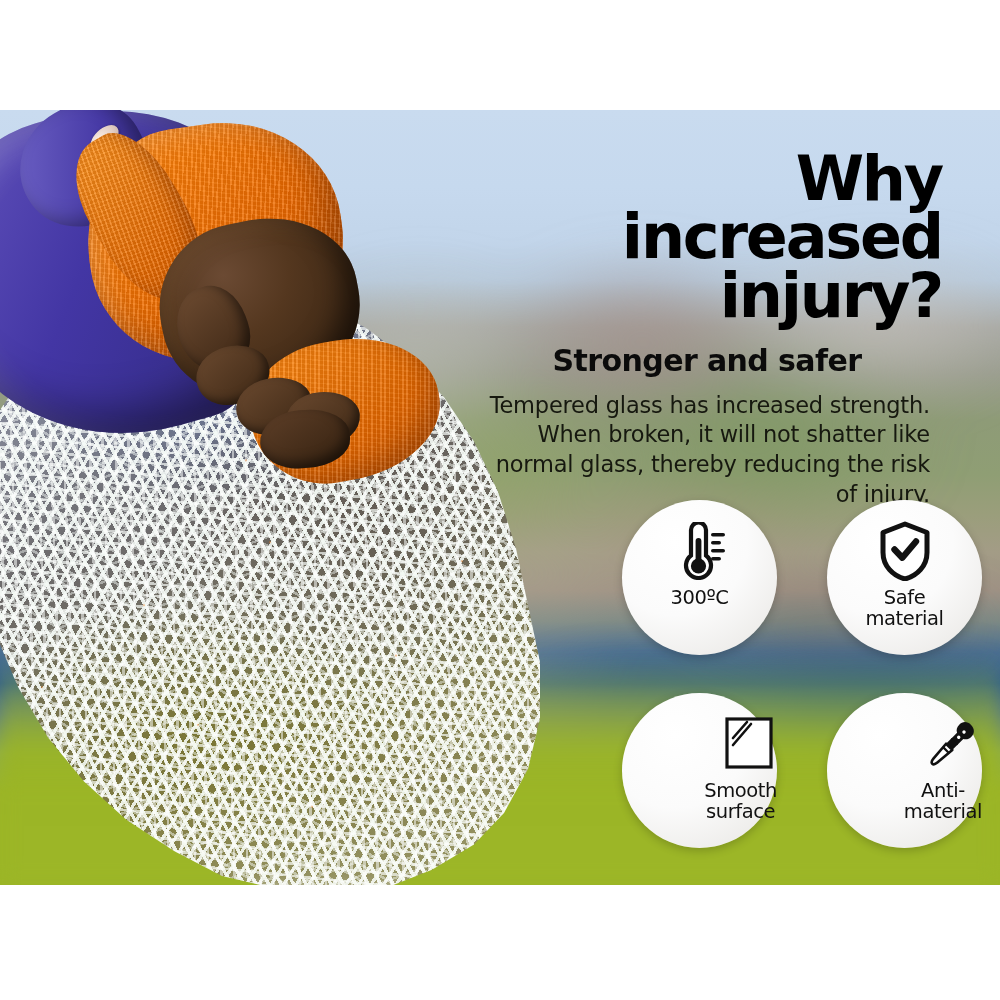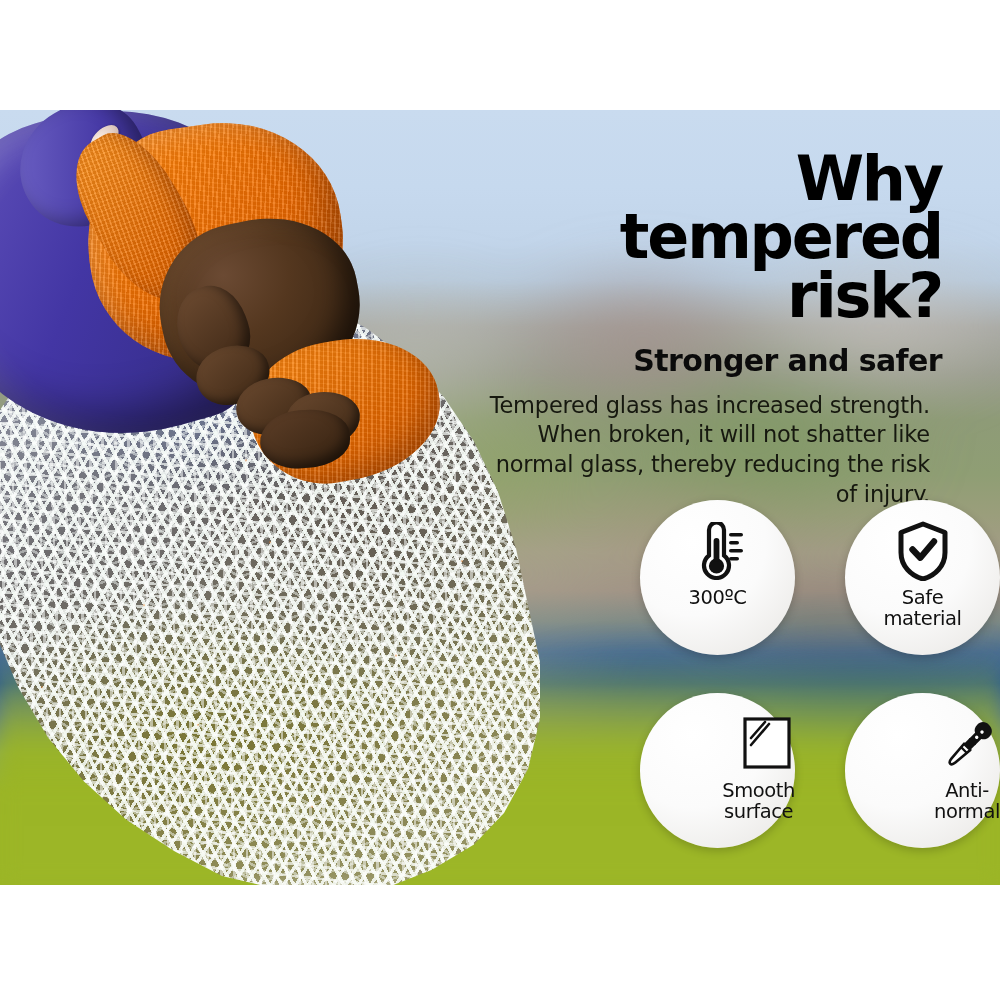--- a/index.html
+++ b/index.html
@@ -141,26 +141,26 @@
   .glass-edge{position:absolute;inset:0;box-shadow:inset 0 0 16px 5px rgba(250,253,250,.8);}
   .glass-sheen{position:absolute;inset:0;
     background:linear-gradient(152deg, rgba(255,255,255,.3) 0%, rgba(255,255,255,0) 35%,
       rgba(255,255,255,0) 66%, rgba(255,255,255,.22) 100%);}
 
   
   .copy{position:absolute;right:58px;top:150px;width:470px;text-align:right;}
   .headline{font-family:"DejaVu Sans","Liberation Sans",sans-serif;font-weight:700;
     font-size:62px;line-height:.94;letter-spacing:-2.2px;color:#000;margin:0;}
   .subhead{font-family:"DejaVu Sans","Liberation Sans",sans-serif;font-weight:700;
-    font-size:30px;line-height:1.1;letter-spacing:-.6px;color:#0b0b0b;margin:19px 0 0;}
+    font-size:30px;line-height:1.1;letter-spacing:-.6px;color:#0b0b0b;margin:19px 0 0;text-align:center;}
   .body{font-family:"DejaVu Sans","Liberation Sans",sans-serif;font-weight:400;
     font-size:22.5px;line-height:1.32;letter-spacing:-.2px;color:#16180f;margin:14px 12px 0;}
 
   
-  .badges{position:absolute;left:640px;top:500px;width:360px;height:360px;
+  .badges{position:absolute;left:622px;top:500px;width:360px;height:360px;
     display:grid;grid-template-columns:174px 174px;grid-template-rows:174px 174px;
     column-gap:12px;row-gap:0px;}
   .badge{width:155px;height:155px;border-radius:50%;
     background:radial-gradient(circle at 34% 27%, #ffffff 0%, #fbfbfb 48%, #efeeec 78%, #e3e1df 100%);
     box-shadow:0 3px 10px rgba(0,0,0,.2);
     display:flex;flex-direction:column;align-items:center;justify-content:flex-start;
     padding-top:20px;box-sizing:border-box;}
   .badge-icon{height:62px;display:flex;align-items:center;justify-content:center;}
   .badge-label{font-family:"DejaVu Sans","Liberation Sans",sans-serif;font-weight:400;
     font-size:19.5px;line-height:1.07;color:#111;text-align:center;margin-top:6px;
@@ -207,22 +207,22 @@
       <div class="glove-knit"></div>
     </div>
     <div class="knuckle k1"></div>
     <div class="knuckle k2"></div>
     <div class="knuckle k3"></div>
     <div class="finger-low"></div>
   </div>
 
   <div class="copy">
     <h1 class="headline">
-      <span>Why tempered</span><br>
-      <span>risk?</span>
+      <span>Why increased</span><br>
+      <span>injury?</span>
     </h1>
     <p class="subhead">Stronger and safer</p>
     <p class="body">Tempered glass has increased strength. When broken, it will not shatter like normal glass, thereby reducing the risk of injury.</p>
   </div>
 
   <div class="badges">
 
     <div class="badge b1">
       <div class="badge-icon">
         <svg width="54" height="58" viewBox="0 0 54 58" fill="none">
@@ -268,17 +268,17 @@
             <path d="M30 2c5.2 0 8.6 3.4 8.6 8.2 0 3.6-1.6 6-4.2 7.2v9.2h-8.8v-9.2c-2.6-1.2-4.2-3.6-4.2-7.2C21.4 5.4 24.8 2 30 2z" fill="#111"></path>
             <rect x="25.6" y="25" width="8.8" height="8" fill="#111"></rect>
             <circle cx="30" cy="12" r="1.7" fill="#fff"></circle>
             <circle cx="30" cy="19.5" r="1.7" fill="#fff"></circle>
             <path d="M25.6 33h8.8l-1.6 19.5c-.3 3-1.4 4.4-2.8 4.4s-2.5-1.4-2.8-4.4L25.6 33z" stroke="#111" stroke-width="2.6" fill="#fff" stroke-linejoin="round"></path>
             <path d="M26.6 37.5h6.8" stroke="#111" stroke-width="2.2" stroke-linecap="round"></path>
           </g>
         </svg>
       </div>
       <div class="badge-label" style="white-space:pre-line;">Anti-
-normal</div>
+material</div>
     </div>
 
   </div>
 </div>
 
 </body></html>

